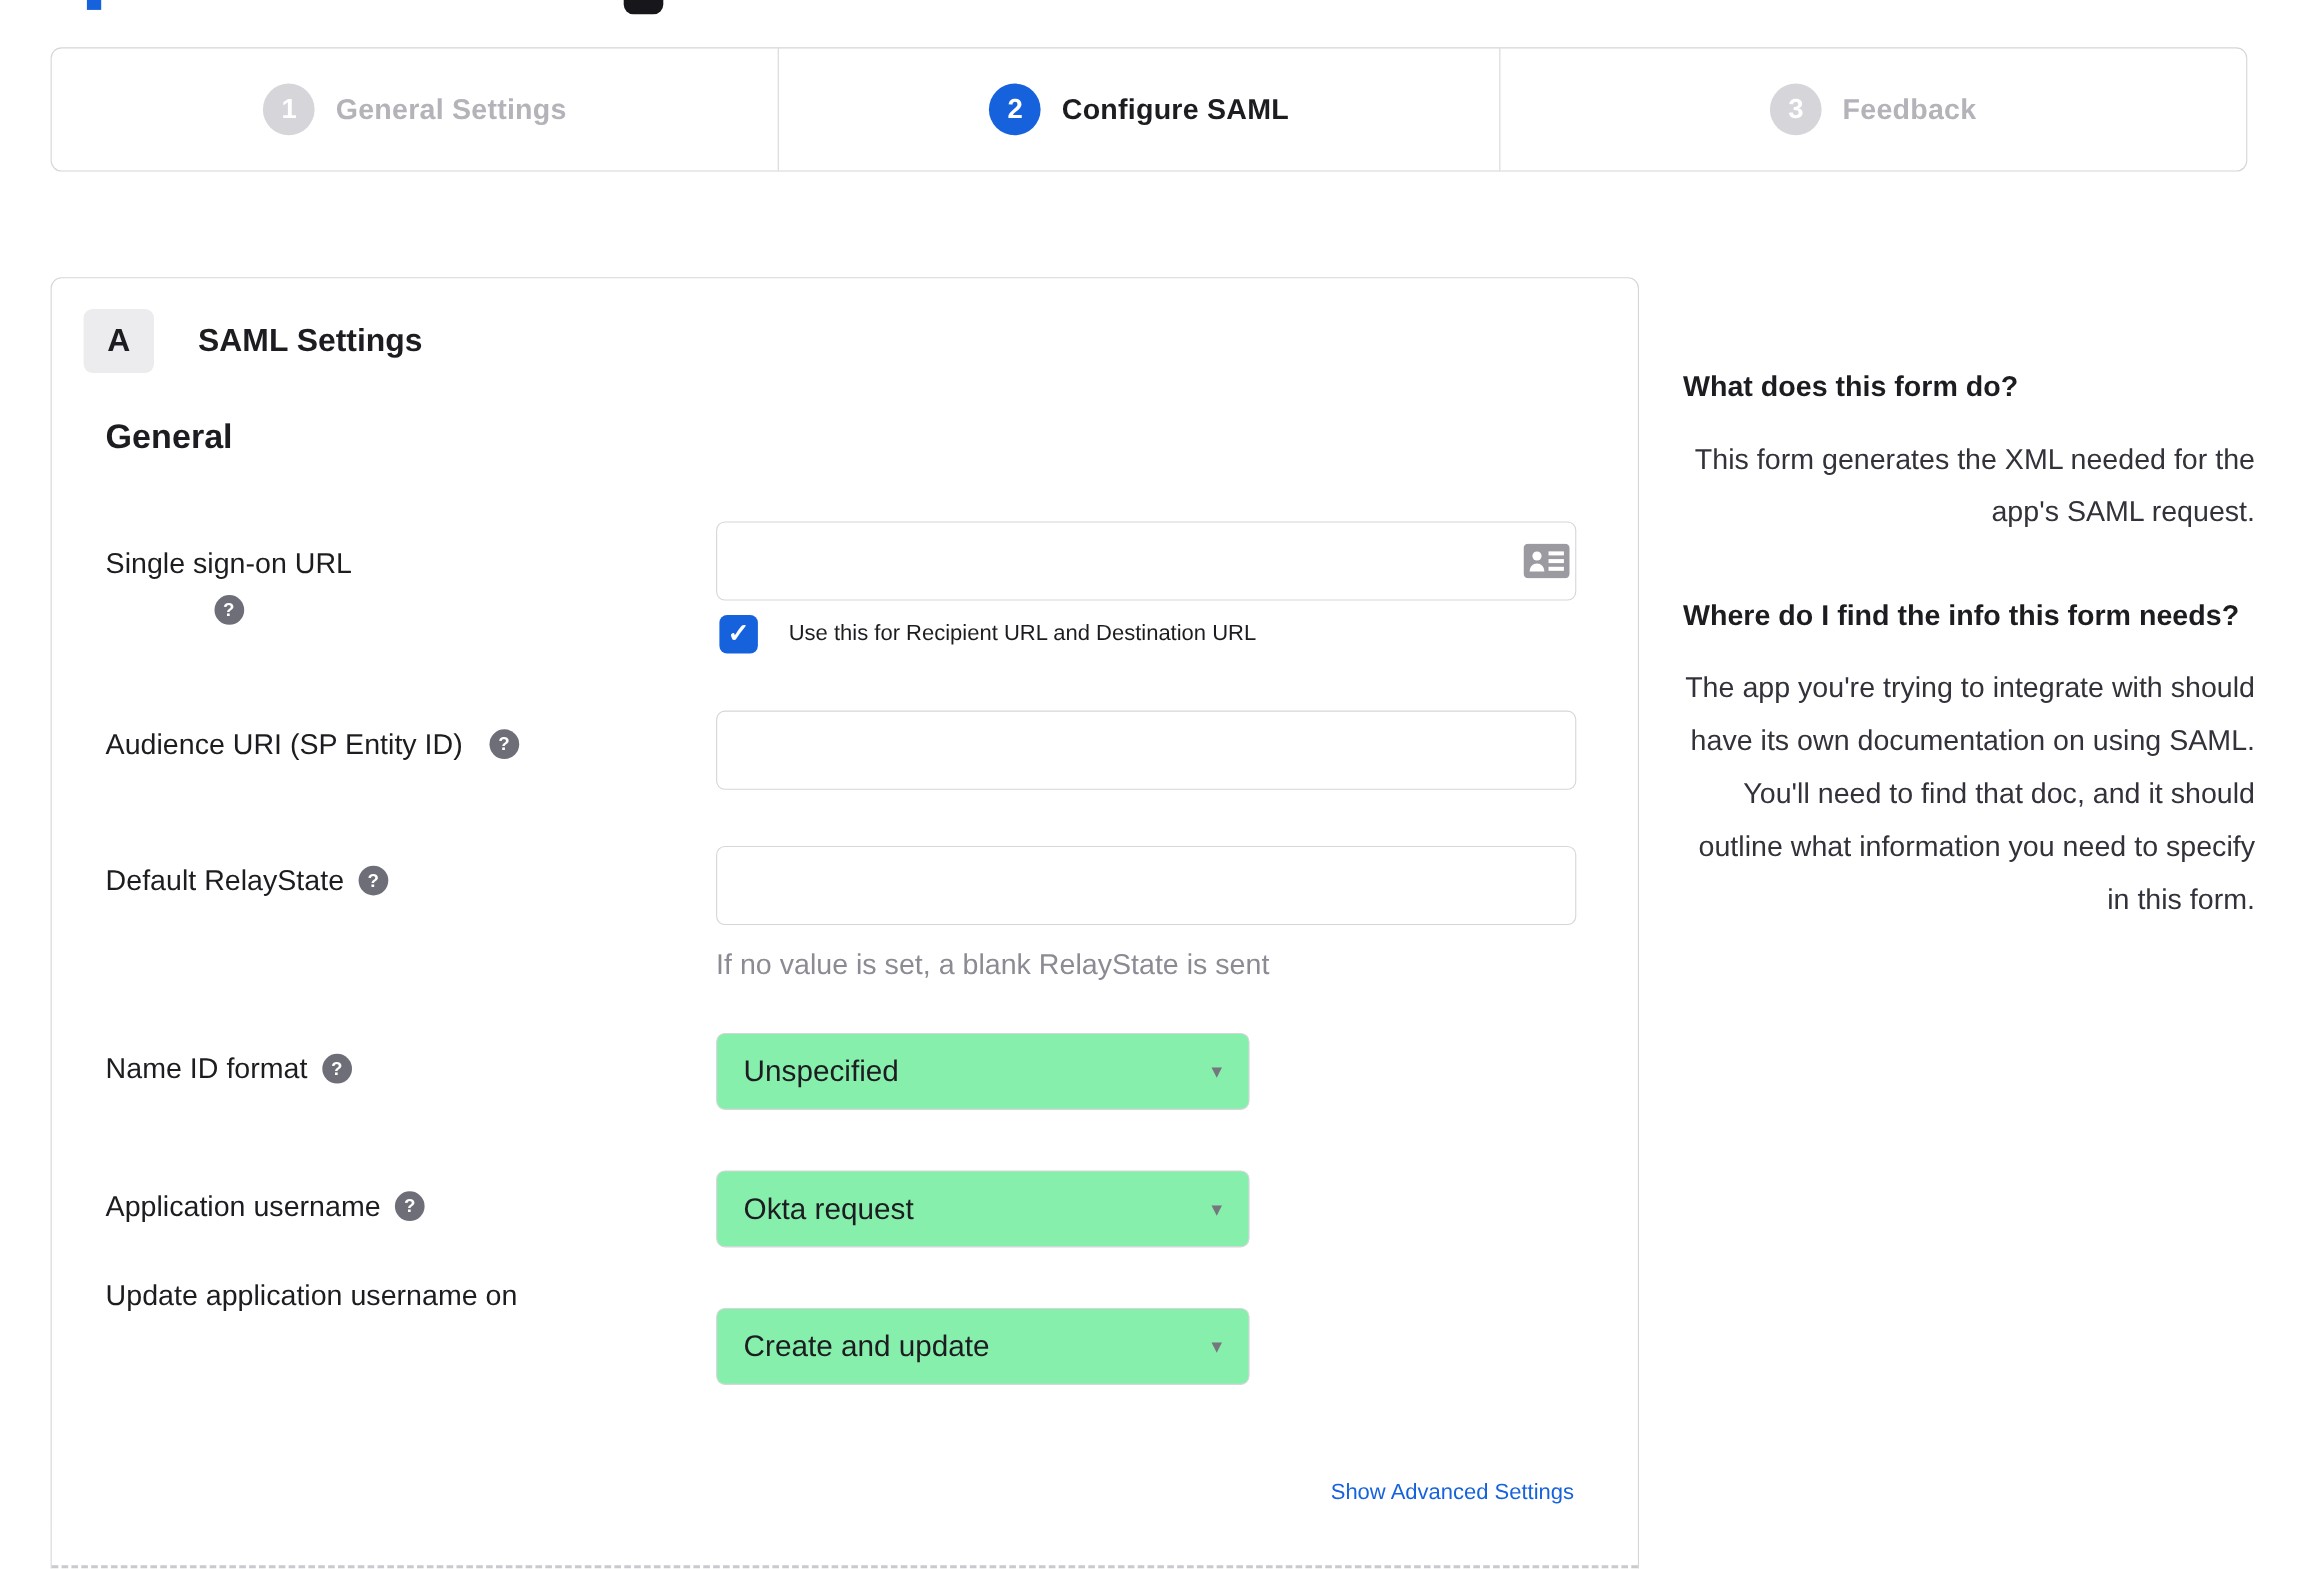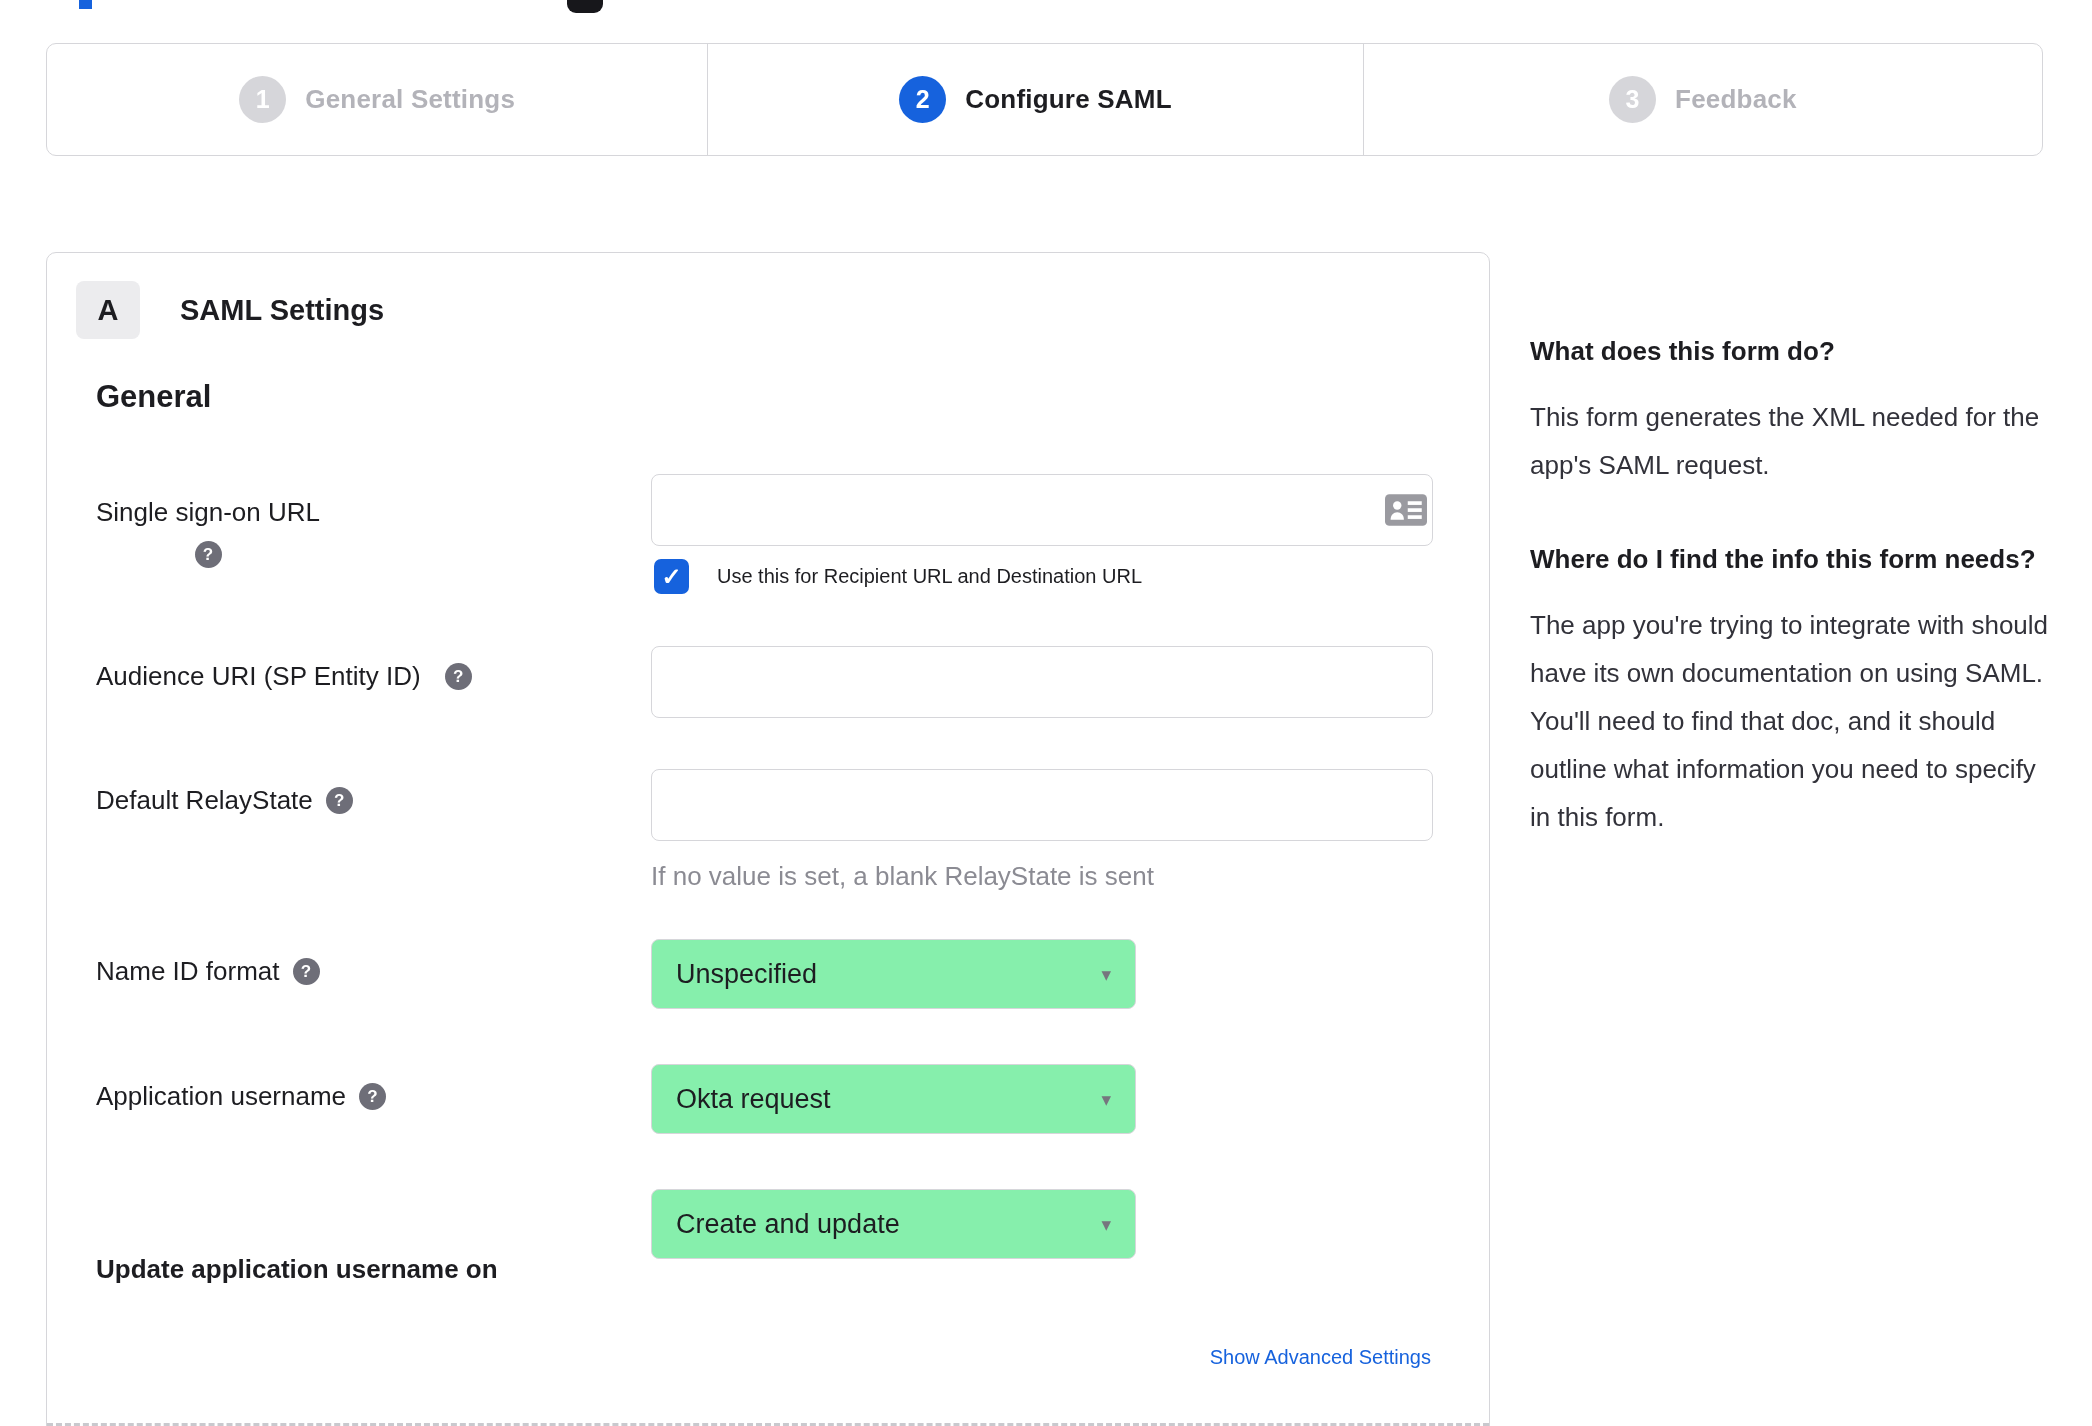--- a/index.html
+++ b/index.html
@@ -57,21 +57,21 @@
     border-radius:8px; background:#86efac; display:flex; align-items:center; padding:0 24px;
     font-size:27px; color:#1d1d21; cursor:default; }
   .select .caret { margin-left:auto; font-size:19px; color:#76767e; }
 
   .adv-link { position:absolute; top:1093px; right:58px; font-size:20px; color:#1662dd;
     text-decoration:none; font-weight:400; cursor:pointer; }
 
   
   .help-panel { position:absolute; left:1530px; top:327px; width:520px; }
   .help-panel h3 { font-size:26px; font-weight:700; color:#1d1d21; line-height:48px; margin-bottom:18px; }
-  .help-panel p { font-size:26px; color:#32323a; line-height:48px; margin-bottom:46px; }
+  .help-panel p { font-size:26px; color:#32323a; line-height:48px; margin-bottom:46px;text-align:right; }
 </style>
 </head>
 <body>
 
 <div class="frag-blue"></div>
 <div class="frag-dark"></div>
 
 <div class="stepper">
   <div class="step s1">
     <div class="step-circle">1</div>
@@ -141,21 +141,21 @@
 
   <div class="field-label" style="top:828px;">
     <span>Application username</span>
     <span class="help-icon">?</span>
   </div>
   <div class="select" style="top:811px;">
     <span>Okta request</span>
     <span class="caret">▾</span>
   </div>
 
-  <div class="field-label" style="top:1001px;font-weight:bold;">
+  <div class="field-label" style="top:909px;">
     <span>Update application username on</span>
   </div>
   <div class="select" style="top:936px;">
     <span>Create and update</span>
     <span class="caret">▾</span>
   </div>
 
   <a class="adv-link">Show Advanced Settings</a>
 
   <div class="card-dashed-divider"></div>

